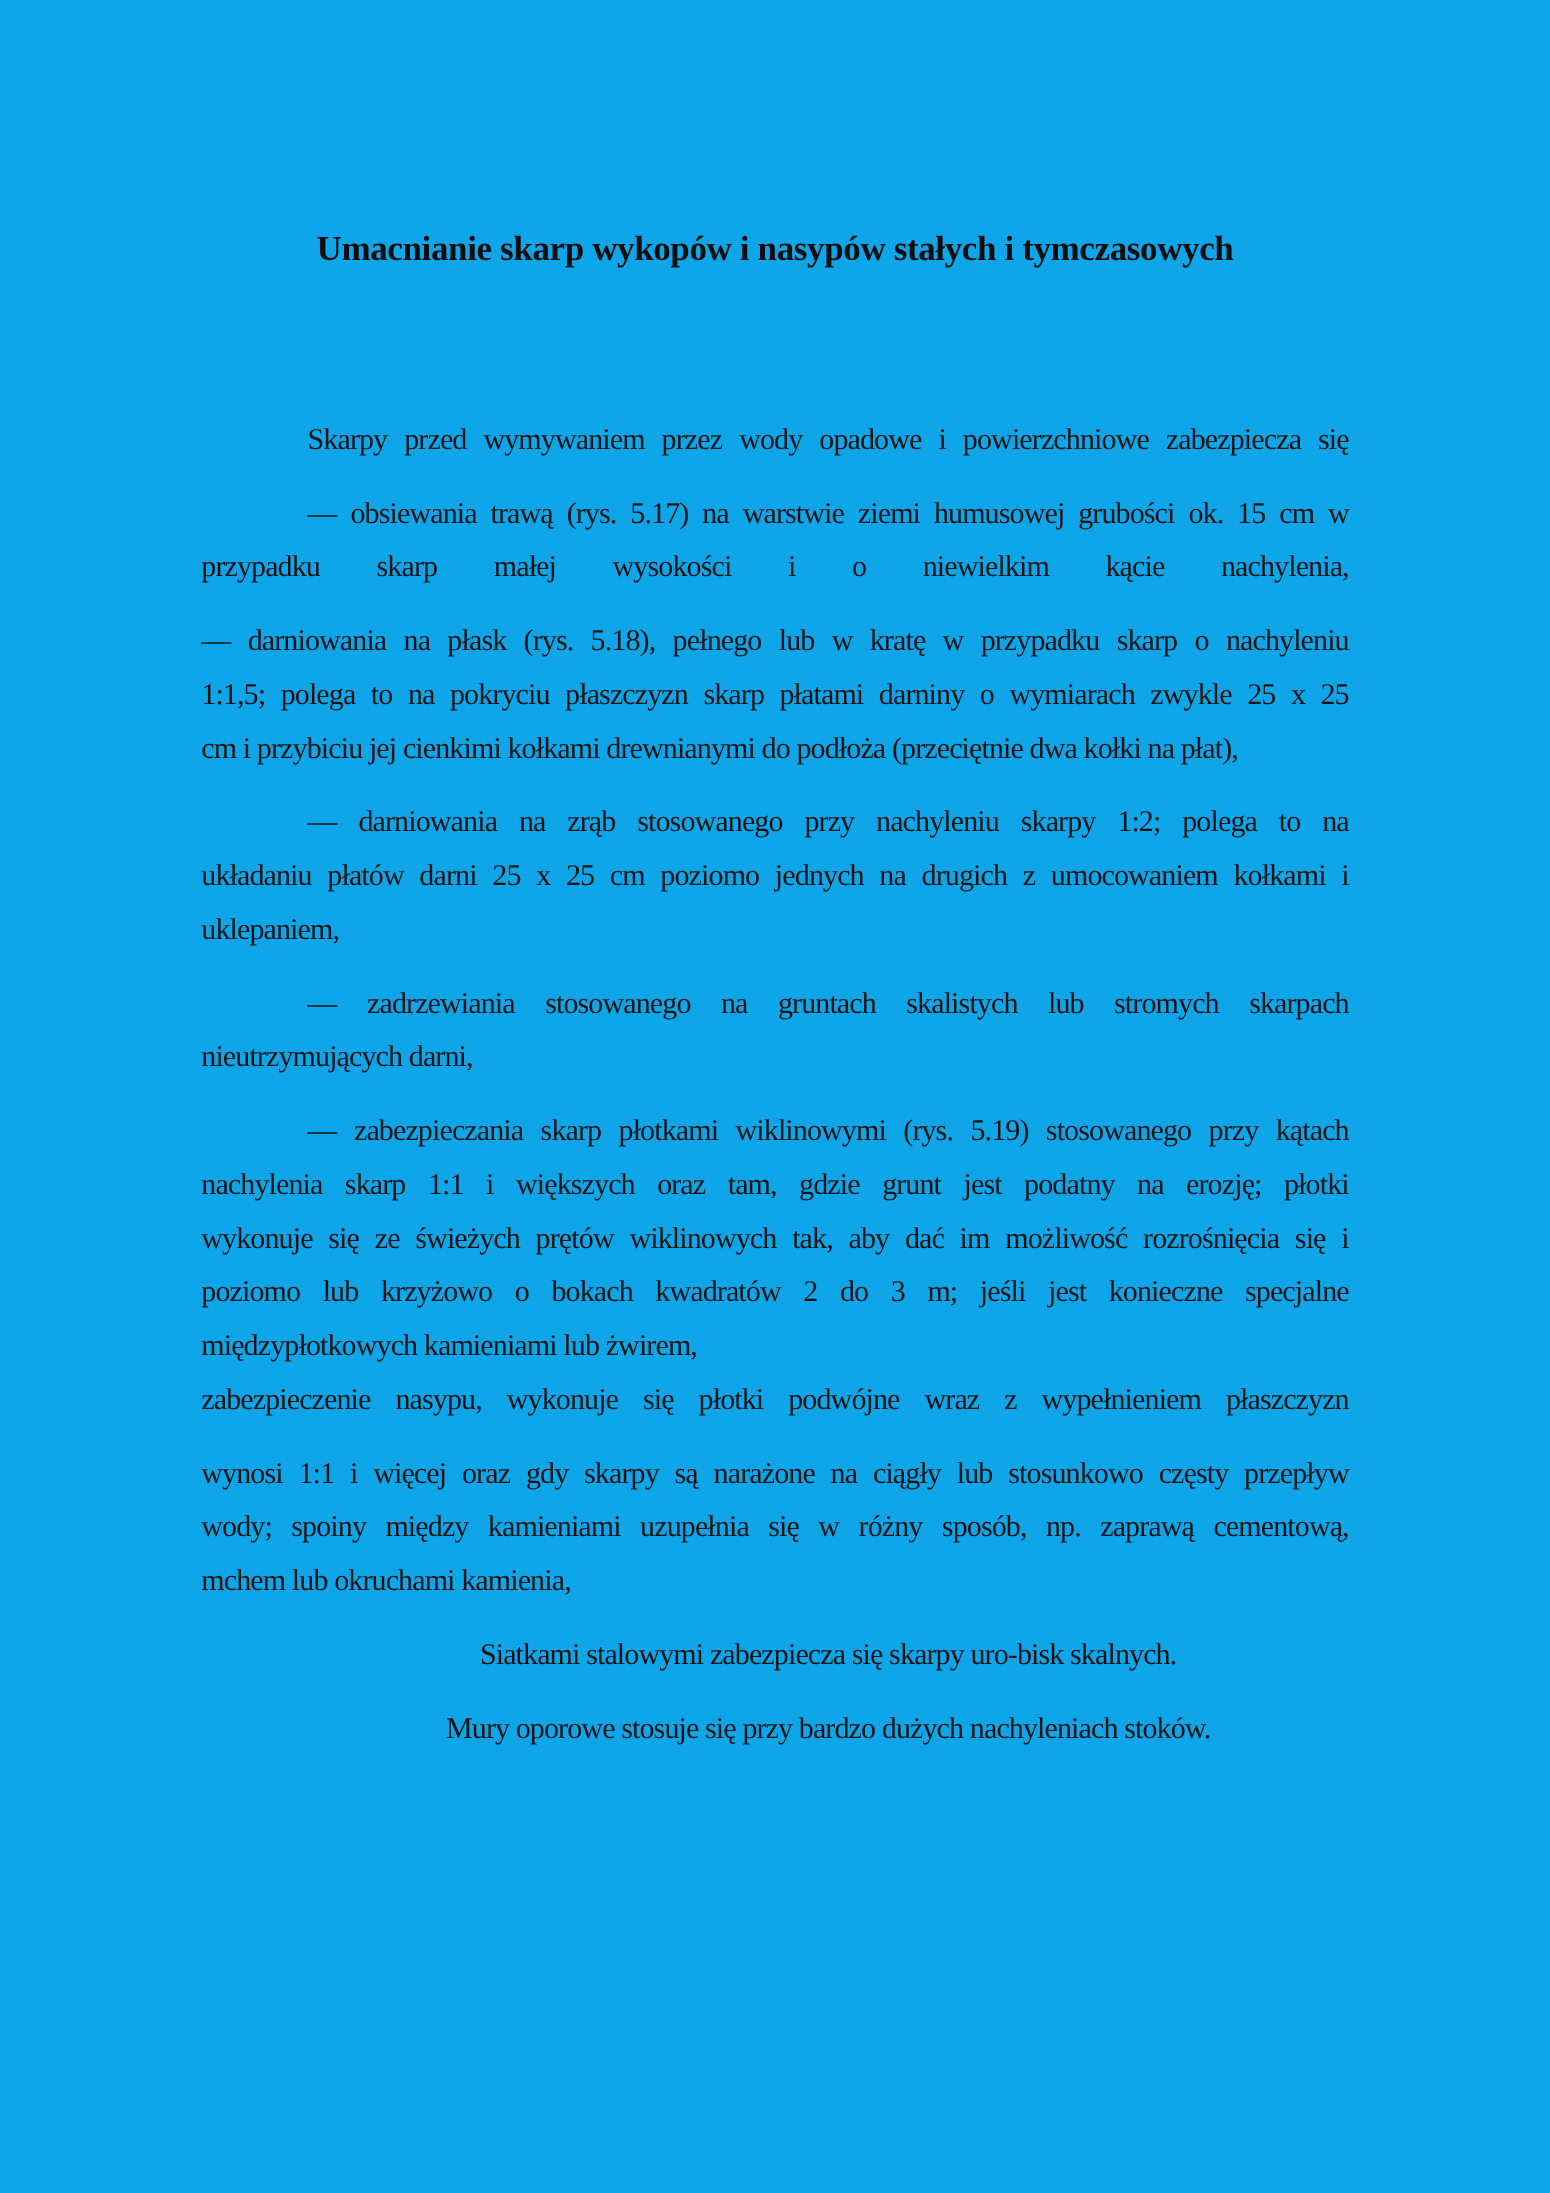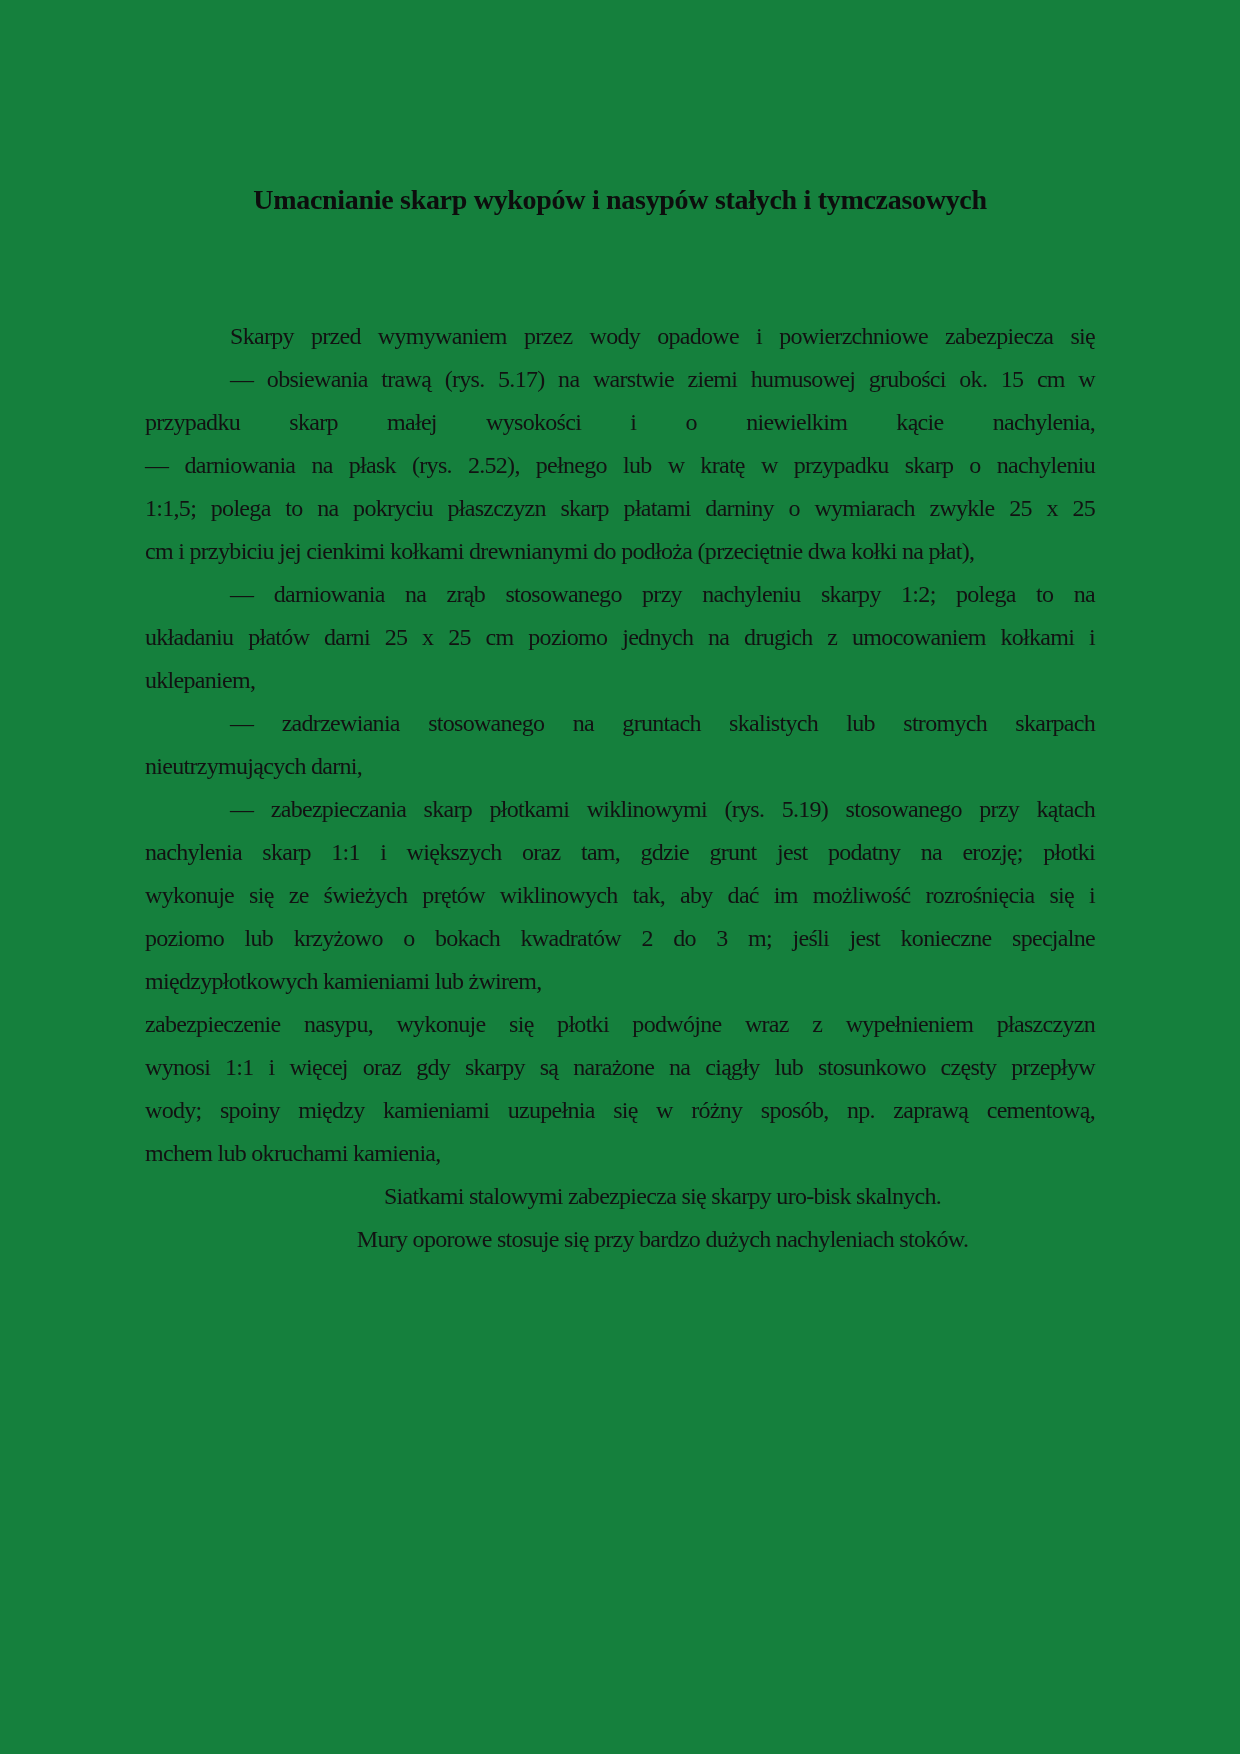--- a/index.html
+++ b/index.html
@@ -32,21 +32,21 @@
   .doc-body {
     position: absolute;
     top: 315px;
     left: 145px;
     width: 950px;
     font-size: 24px;
     letter-spacing: -0.7px;
     color: #121212;
   }
   .para {
-    margin: 0;
+    margin: 16px;
     padding: 0;
   }
   .line {
     height: 43px;
     line-height: 43px;
     text-align: left;
     white-space: normal;
     overflow: visible;
   }
   .line.just {
@@ -58,32 +58,32 @@
     text-align: center;
   }
   
   .line.indent.just {
     text-align-last: justify;
   }
 </style>
 </head>
 <body>
 
-<div class="page" style="background: #15803d; color: rgb(18, 18, 18);">
+<div class="page" style="background: #0ea5e9; color: rgb(18, 18, 18);">
   <h1 class="doc-title">Umacnianie skarp wykopów i nasypów stałych i tymczasowych</h1>
   <div class="doc-body">
       <div class="para">
         <div class="line just indent">Skarpy przed wymywaniem przez wody opadowe i powierzchniowe zabezpiecza się</div>
       </div>
       <div class="para">
         <div class="line just indent">— obsiewania trawą (rys. 5.17) na warstwie ziemi humusowej grubości ok. 15 cm w</div>
         <div class="line just">przypadku skarp małej wysokości i o niewielkim kącie nachylenia,</div>
       </div>
       <div class="para">
-        <div class="line just">— darniowania na płask (rys. 2.52), pełnego lub w kratę w przypadku skarp o nachyleniu</div>
+        <div class="line just">— darniowania na płask (rys. 5.18), pełnego lub w kratę w przypadku skarp o nachyleniu</div>
         <div class="line just">1:1,5; polega to na pokryciu płaszczyzn skarp płatami darniny o wymiarach zwykle 25 x 25</div>
         <div class="line">cm i przybiciu jej cienkimi kołkami drewnianymi do podłoża (przeciętnie dwa kołki na płat),</div>
       </div>
       <div class="para">
         <div class="line just indent">— darniowania na zrąb stosowanego przy nachyleniu skarpy 1:2; polega to na</div>
         <div class="line just">układaniu płatów darni 25 x 25 cm poziomo jednych na drugich z umocowaniem kołkami i</div>
         <div class="line">uklepaniem,</div>
       </div>
       <div class="para">
         <div class="line just indent">— zadrzewiania stosowanego na gruntach skalistych lub stromych skarpach</div>

